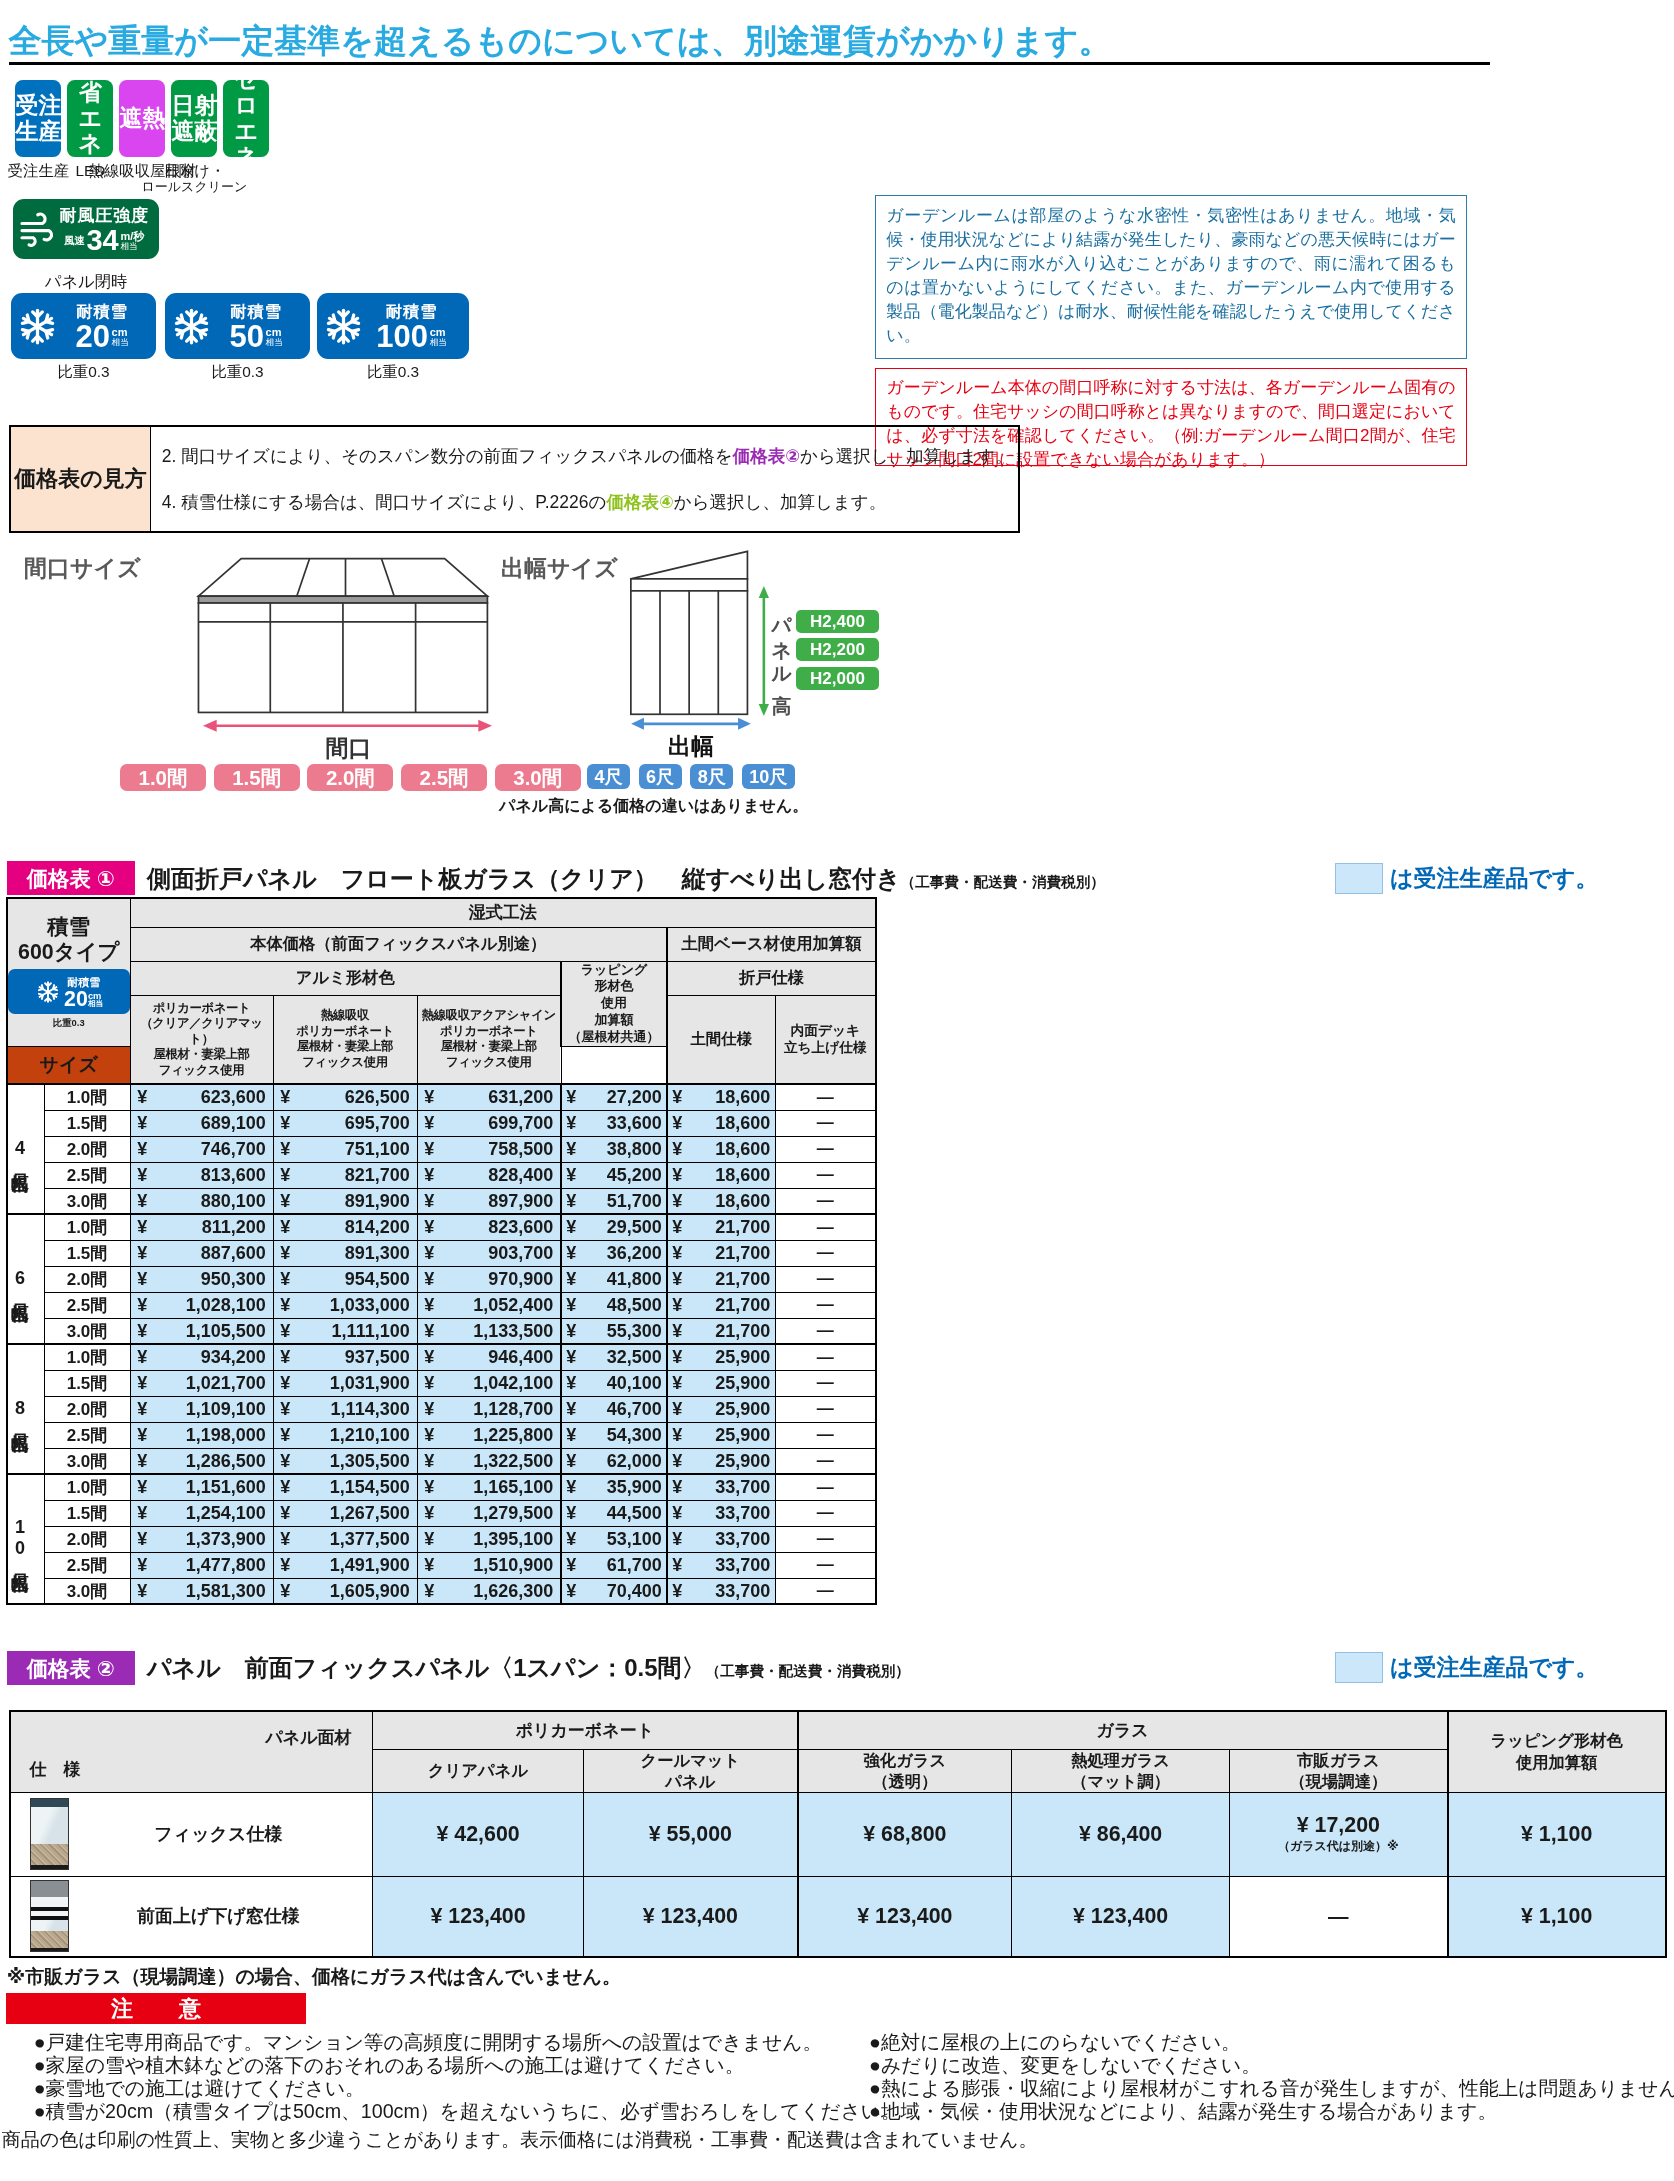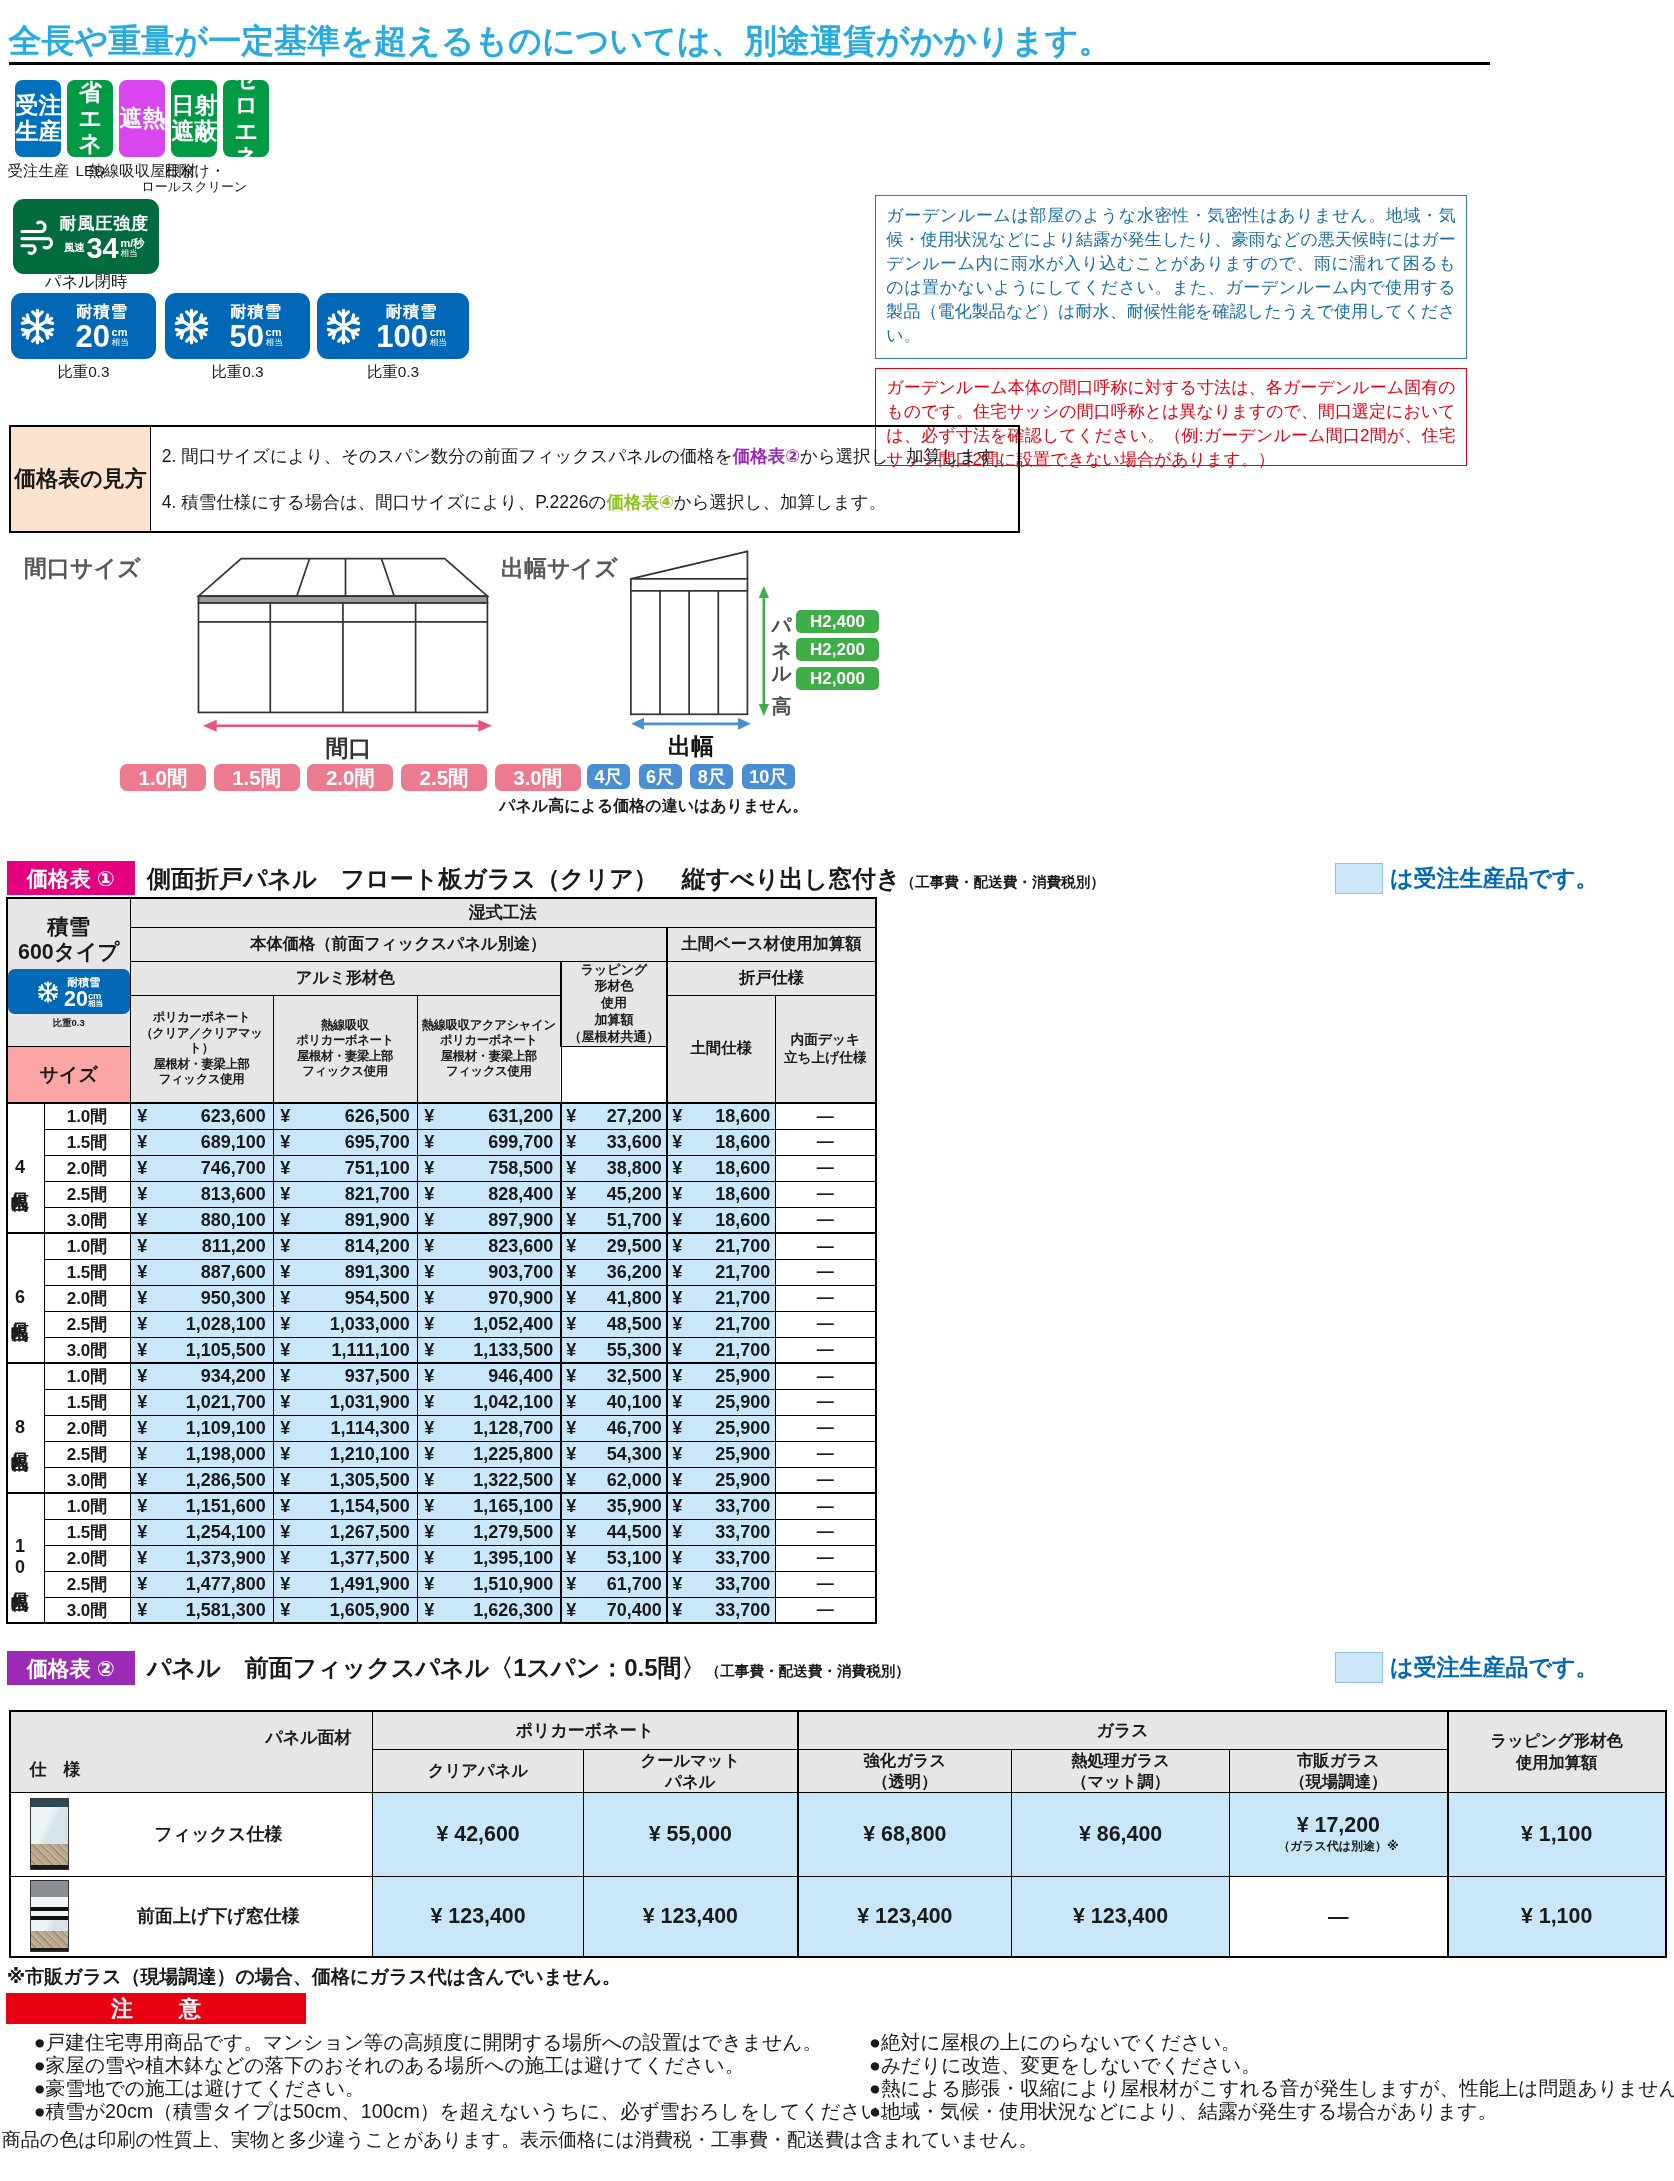--- a/index.html
+++ b/index.html
@@ -17,21 +17,21 @@
   .feat-row { left:15.4px; top:80px; display:flex; gap:6px; }
   .feat { width:46px; height:77px; border-radius:7.7px; color:#fff; font-weight:bold;
           display:flex; flex-direction:column; align-items:center; justify-content:center;
           font-size:23px; line-height:1.12; text-align:center; }
   .feat-cap { position:absolute; top:82px; left:50%; transform:translateX(-50%);
               font-size:15.4px; text-align:center; white-space:nowrap; line-height:1.15; }
   .feat-wrap { position:relative; }
   .feat-cap .cap2 { font-size:13px; display:block; }
 
   
-  .wind { left:13px; top:199px; width:146px; height:75px; background:#006b3f; border-radius:11px;
+  .wind { left:13px; top:199px; width:146px; height:60px; background:#006b3f; border-radius:11px;
           display:flex; align-items:center; padding:3.4px 6.8px 3.4px 5.1px; gap:3.4px; }
   .wind-right { display:flex; flex-direction:column; align-items:center; }
   .wind-title { color:#fff; font-size:17px; font-weight:bold; letter-spacing:0.9px; }
   .wind-num-row { display:flex; align-items:center; color:#fff; }
   .wind-pre { font-size:10.3px; font-weight:bold; }
   .wind-val { font-size:29px; font-weight:bold; line-height:.9; margin:0 1.7px; }
   .unit-stack { display:flex; flex-direction:column; align-items:flex-start; line-height:1; }
   .unit-top { font-size:11px; font-weight:bold; }
   .unit-bot { font-size:8.6px; }
   .wind-cap { left:13px; top:271px; width:146px; text-align:center; font-size:16.3px; }
@@ -81,21 +81,21 @@
 
   
   table { border-collapse:collapse; table-layout:fixed; }
   .t1 { left:6px; top:897px; width:869px; border:2.6px solid #000; }
   .t1 td, .t1 th { border:0.9px solid #000; text-align:center; vertical-align:middle; overflow:hidden; }
   .t1 th { background:#e6e6e6; font-weight:bold; }
   .hcell-method { font-size:17px; height:29px; }
   .hcell-mid { font-size:16.3px; height:34px; }
   .mat { font-size:12.4px; line-height:1.25; letter-spacing:-0.4px; font-weight:bold; }
   .wrapcol { font-size:13px; line-height:1.3;margin-left:8px; }
-  .t1 .sizehdr { font-size:19px; height:57px; background:#fca5a5; }
+  .t1 .sizehdr { font-size:19px; height:38px; background:#c2410c; }
   .snowcell { background:#e6e6e6; }
   .snow-type { font-size:21.4px; font-weight:bold; line-height:1.15; }
   .mini-snow { margin:5.1px auto 0; width:122px; height:45px; background:#0068b7; border-radius:6.8px;
                display:flex; align-items:center; justify-content:center; gap:3.4px; padding:1.7px 3.4px; }
   .ms-title { color:#fff; font-size:11px; font-weight:bold; }
   .ms-val { color:#fff; font-size:21.4px; font-weight:bold; line-height:.9; }
   .ms-cap { font-size:9.4px; margin-top:2.6px; }
   .t1 tbody td { height:26px; }
   .grp { writing-mode:vertical-rl; text-orientation:upright; font-size:18px; font-weight:bold; letter-spacing:0.9px; }
   .size-cell { font-size:17px; font-weight:bold; }

